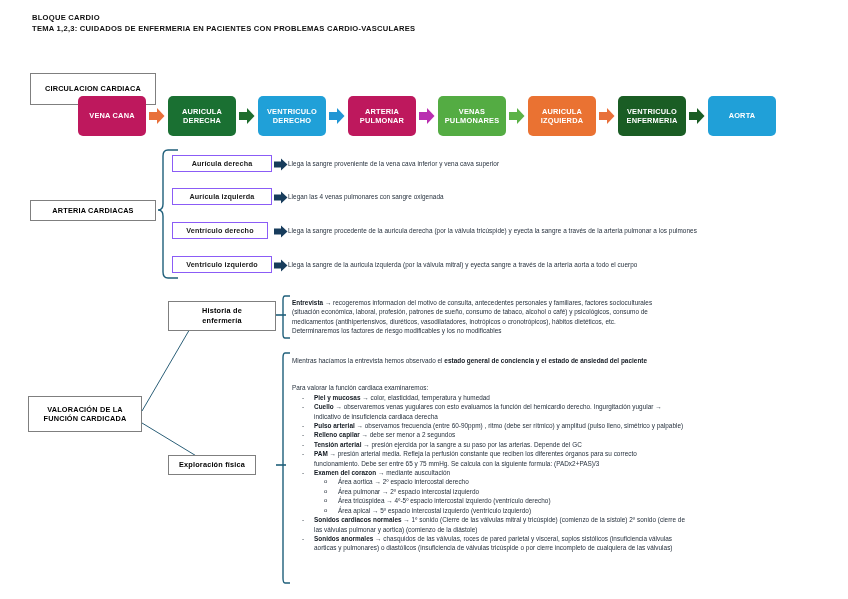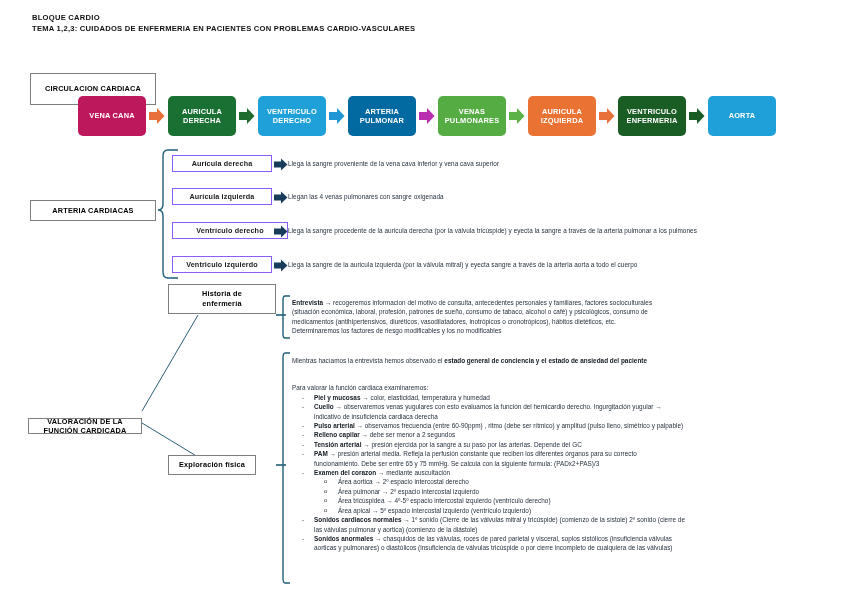--- a/index.html
+++ b/index.html
@@ -183,21 +183,21 @@
         </svg></div>
       <div class="flow-box" style="left: 258px; top: 96px; width: 68px; height: 40px; background: rgb(32, 160, 216);">
         <div>
           <div>VENTRICULO</div>
           <div>DERECHO</div>
         </div>
       </div>
       <div class="flow-arrow" style="left: 329px; top: 107px;"><svg width="16" height="18" viewBox="0 0 16 18">
           <path d="M0 5 L8 5 L8 1 L15.5 9 L8 17 L8 13 L0 13 Z" fill="#2196d4"></path>
         </svg></div>
-      <div class="flow-box" style="left: 348px; top: 96px; width: 68px; height: 40px; background: #0369a1;">
+      <div class="flow-box" style="left: 348px; top: 96px; width: 68px; height: 40px; background: #be185d;">
         <div>
           <div>ARTERIA</div>
           <div>PULMONAR</div>
         </div>
       </div>
       <div class="flow-arrow" style="left: 419px; top: 107px;"><svg width="16" height="18" viewBox="0 0 16 18">
           <path d="M0 5 L8 5 L8 1 L15.5 9 L8 17 L8 13 L0 13 Z" fill="#b92fb0"></path>
         </svg></div>
       <div class="flow-box" style="left: 438px; top: 96px; width: 68px; height: 40px; background: rgb(84, 172, 67);">
         <div>
@@ -251,51 +251,51 @@
           <path d="M0 3.5 L7 3.5 L7 0.5 L13.5 6.5 L7 12.5 L7 9.5 L0 9.5 Z" fill="#173c5c"></path>
         </svg></div>
       <div class="chamber-desc" style="left: 288px; top: 159px;">Llega la sangre proveniente de la vena cava inferior y vena cava superior</div>
       <div class="chamber-box" style="left: 172px; top: 188px; width: 100px; height: 17px;">
         <span>Aurícula izquierda</span>
       </div>
       <div class="chamber-arrow" style="left: 274px; top: 190px;"><svg width="14" height="13" viewBox="0 0 14 13">
           <path d="M0 3.5 L7 3.5 L7 0.5 L13.5 6.5 L7 12.5 L7 9.5 L0 9.5 Z" fill="#173c5c"></path>
         </svg></div>
       <div class="chamber-desc" style="left: 288px; top: 192px;">Llegan las 4 venas pulmonares con sangre oxigenada</div>
-      <div class="chamber-box" style="left: 172px; top: 222px; width: 116px; height: 17px;">
+      <div class="chamber-box" style="left: 172px; top: 222px; width: 96px; height: 17px;">
         <span>Ventrículo derecho</span>
       </div>
       <div class="chamber-arrow" style="left: 274px; top: 224px;"><svg width="14" height="13" viewBox="0 0 14 13">
           <path d="M0 3.5 L7 3.5 L7 0.5 L13.5 6.5 L7 12.5 L7 9.5 L0 9.5 Z" fill="#173c5c"></path>
         </svg></div>
       <div class="chamber-desc" style="left: 288px; top: 226px;">Llega la sangre procedente de la auricula derecha (por la válvula tricúspide) y eyecta la sangre a través de la arteria pulmonar a los pulmones</div>
       <div class="chamber-box" style="left: 172px; top: 256px; width: 100px; height: 17px;">
         <span>Ventriculo izquierdo</span>
       </div>
       <div class="chamber-arrow" style="left: 274px; top: 258px;"><svg width="14" height="13" viewBox="0 0 14 13">
           <path d="M0 3.5 L7 3.5 L7 0.5 L13.5 6.5 L7 12.5 L7 9.5 L0 9.5 Z" fill="#173c5c"></path>
         </svg></div>
       <div class="chamber-desc" style="left: 288px; top: 260px;">Llega la sangre de la auricula izquierda (por la válvula mitral) y eyecta sangre a través de la arteria aorta a todo el cuerpo</div>
     </div>
 
-  <div class="labelbox" style="left:28px; top:418px; width:114px; height:16px; line-height:9.5px;">
+  <div class="labelbox" style="left:28px; top:396px; width:114px; height:36px; line-height:9.5px;">
     <div>
       <div>VALORACIÓN DE LA</div>
       <div>FUNCIÓN CARDICADA</div>
     </div>
   </div>
 
   <div class="diag" style="left:142px; top:305px;">
     <svg width="60" height="160" viewBox="0 0 60 160">
       <line x1="56" y1="10" x2="0" y2="106" stroke="#2b5f78" stroke-width="1"></line>
       <line x1="0" y1="118" x2="56" y2="152" stroke="#2b5f78" stroke-width="1"></line>
     </svg>
   </div>
 
-  <div class="labelbox" style="left:168px; top:284px; width:108px; height:30px; line-height:10px;text-align:center;">
+  <div class="labelbox" style="left:168px; top:301px; width:108px; height:30px; line-height:10px;text-align:center;">
     <div>
       <div>Historia de</div>
       <div>enfermería</div>
     </div>
   </div>
 
   <div class="labelbox" style="left:168px; top:455px; width:88px; height:20px;">
     <span>Exploración física</span>
   </div>
 

